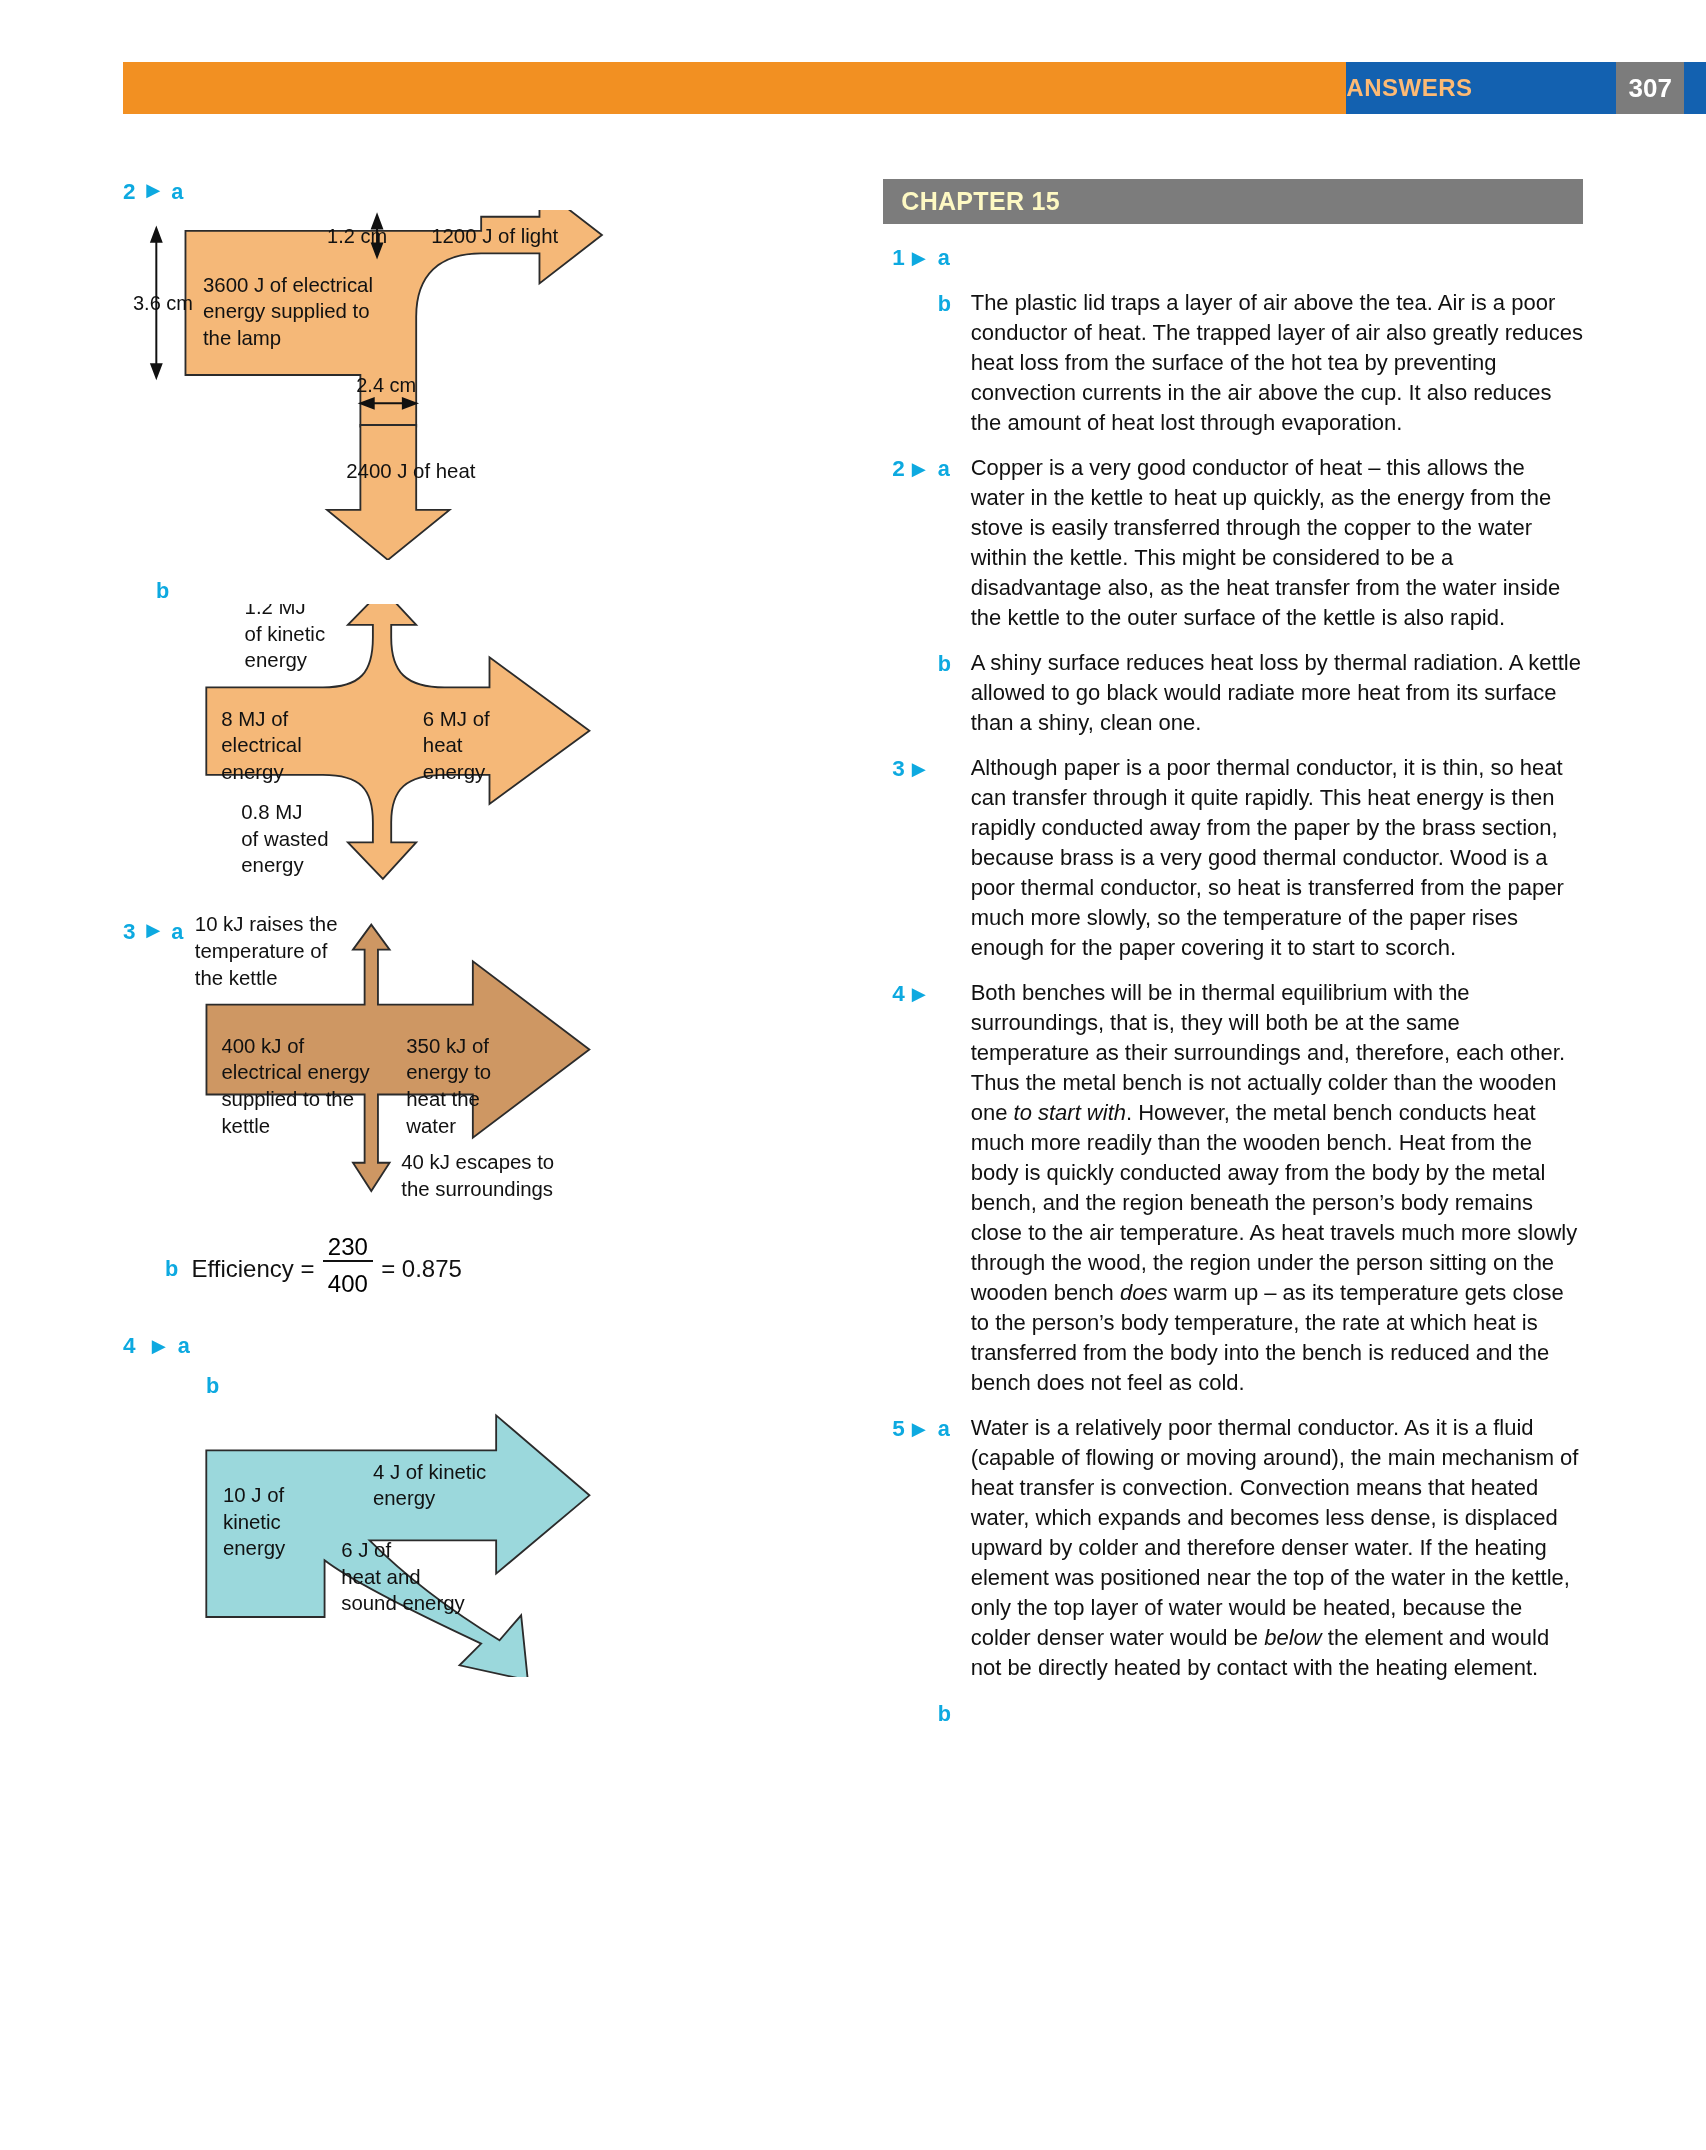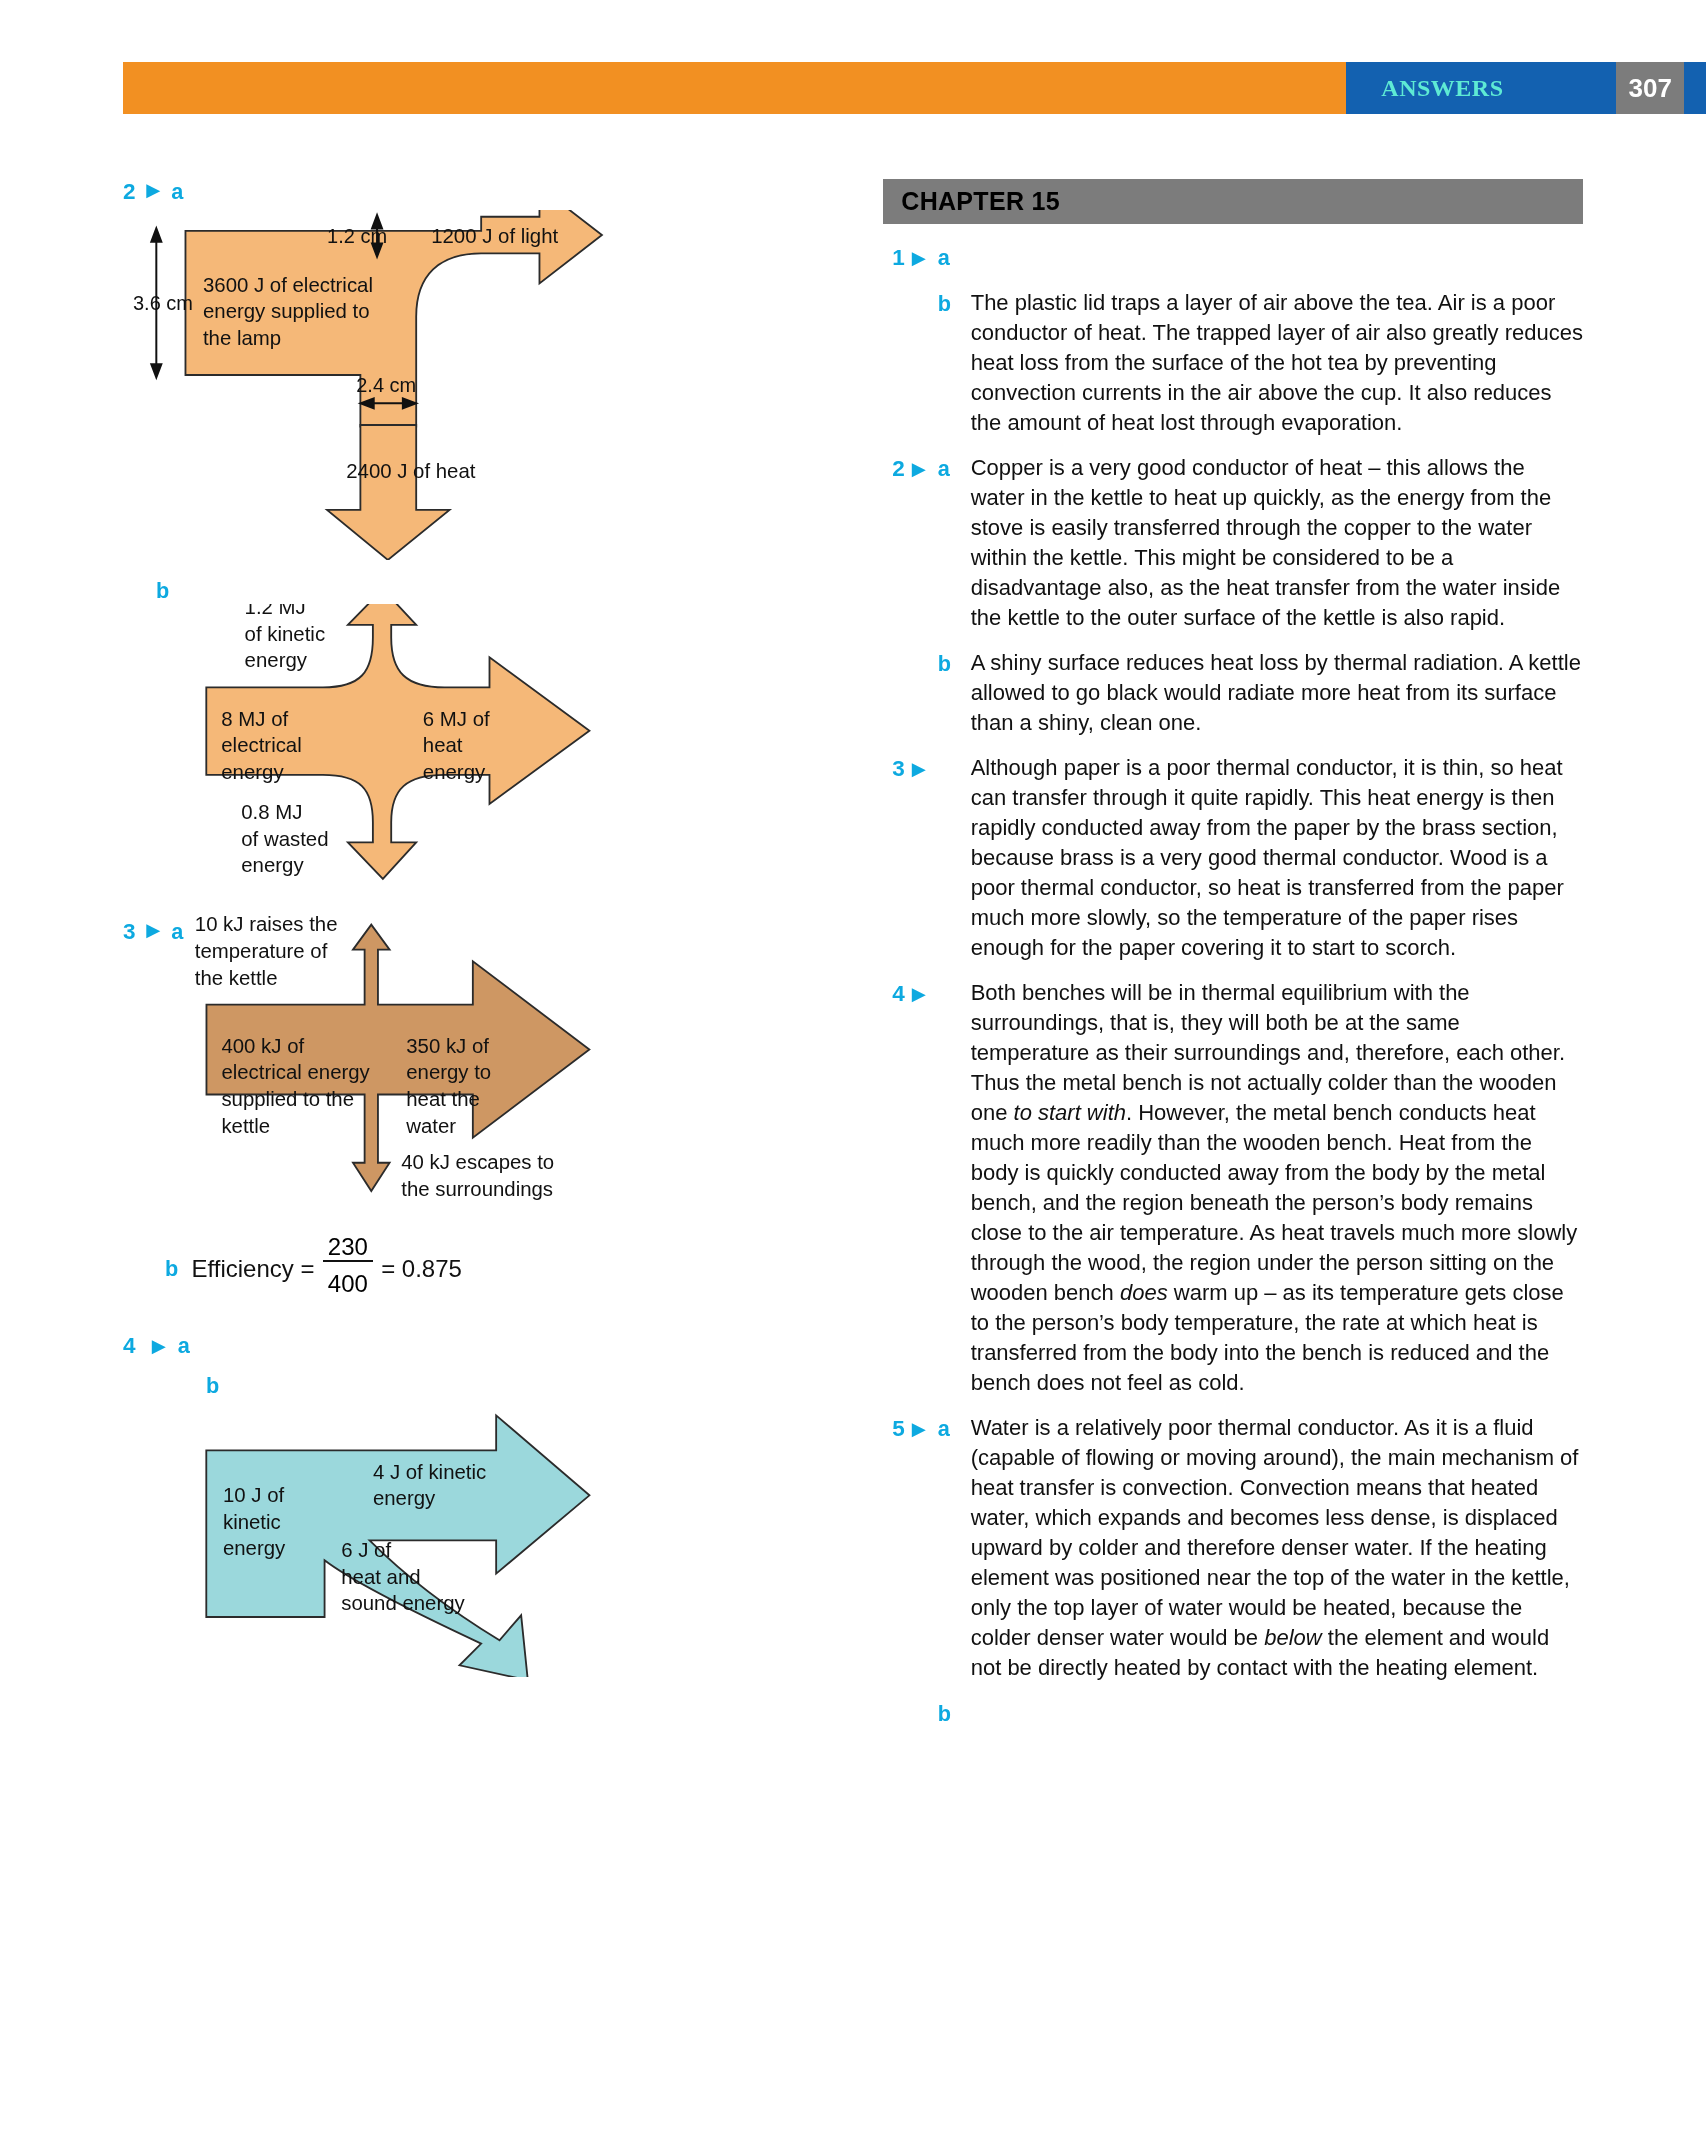--- a/index.html
+++ b/index.html
@@ -11,37 +11,35 @@
     overflow:hidden;
   }
   
   .header-band{
     position:absolute;left:123px;top:62px;width:1583px;height:52px;
     display:flex;
   }
   .band-orange{flex:1;background:#F29022;}
   .band-blue{width:270px;background:#1361B0;display:flex;align-items:center;}
   .band-label{
-    color:#5eead4;font-size:24px;font-weight:bold;letter-spacing:0.5px;
-    padding-left:35px;
-    font-family:Liberation Serif, serif;
+    color:#fdba74;font-size:24px;font-weight:bold;letter-spacing:0.5px;
   }
   .band-page{
     width:68px;background:#7C7C7C;color:#ffffff;font-size:26px;font-weight:bold;
     display:flex;align-items:center;justify-content:center;
   }
   .band-tail{width:21.7px;background:#1361B0;}
 
   
   .col-left{position:absolute;left:123px;top:179px;width:708px;}
   .col-right{position:absolute;left:883px;top:179px;width:700px;}
 
   
   .chapter-bar{
-    background:#7C7C7C;color:#000000;height:45px;display:flex;align-items:center;
+    background:#7C7C7C;color:#fef9c3;height:45px;display:flex;align-items:center;
     padding-left:18.3px;font-size:25px;font-weight:bold;letter-spacing:0.3px;
     margin-bottom:18.3px;
   }
 
   
   .qa-row{display:flex;margin-bottom:15px;align-items:flex-start;}
   .q-num{
     color:#0DA9E0;font-weight:bold;font-size:22.5px;width:21.7px;text-align:right;
     flex:0 0 21.7px;line-height:31px;
   }

